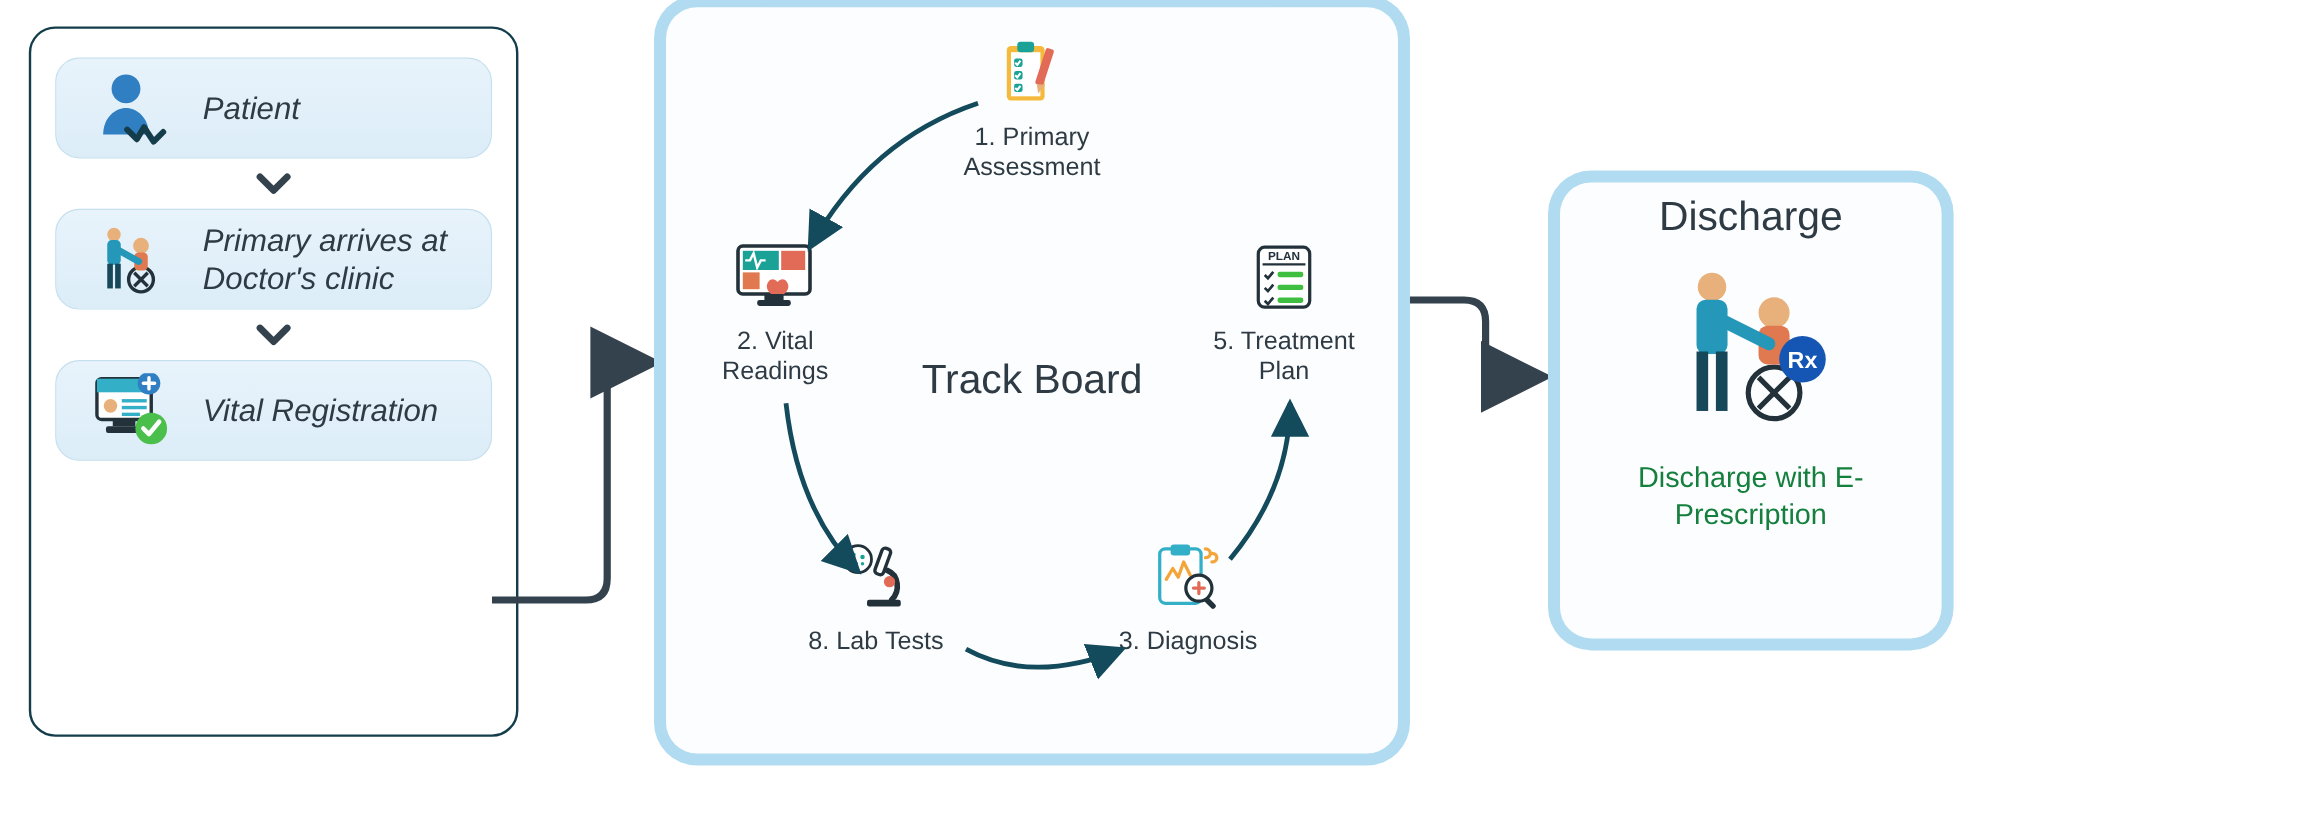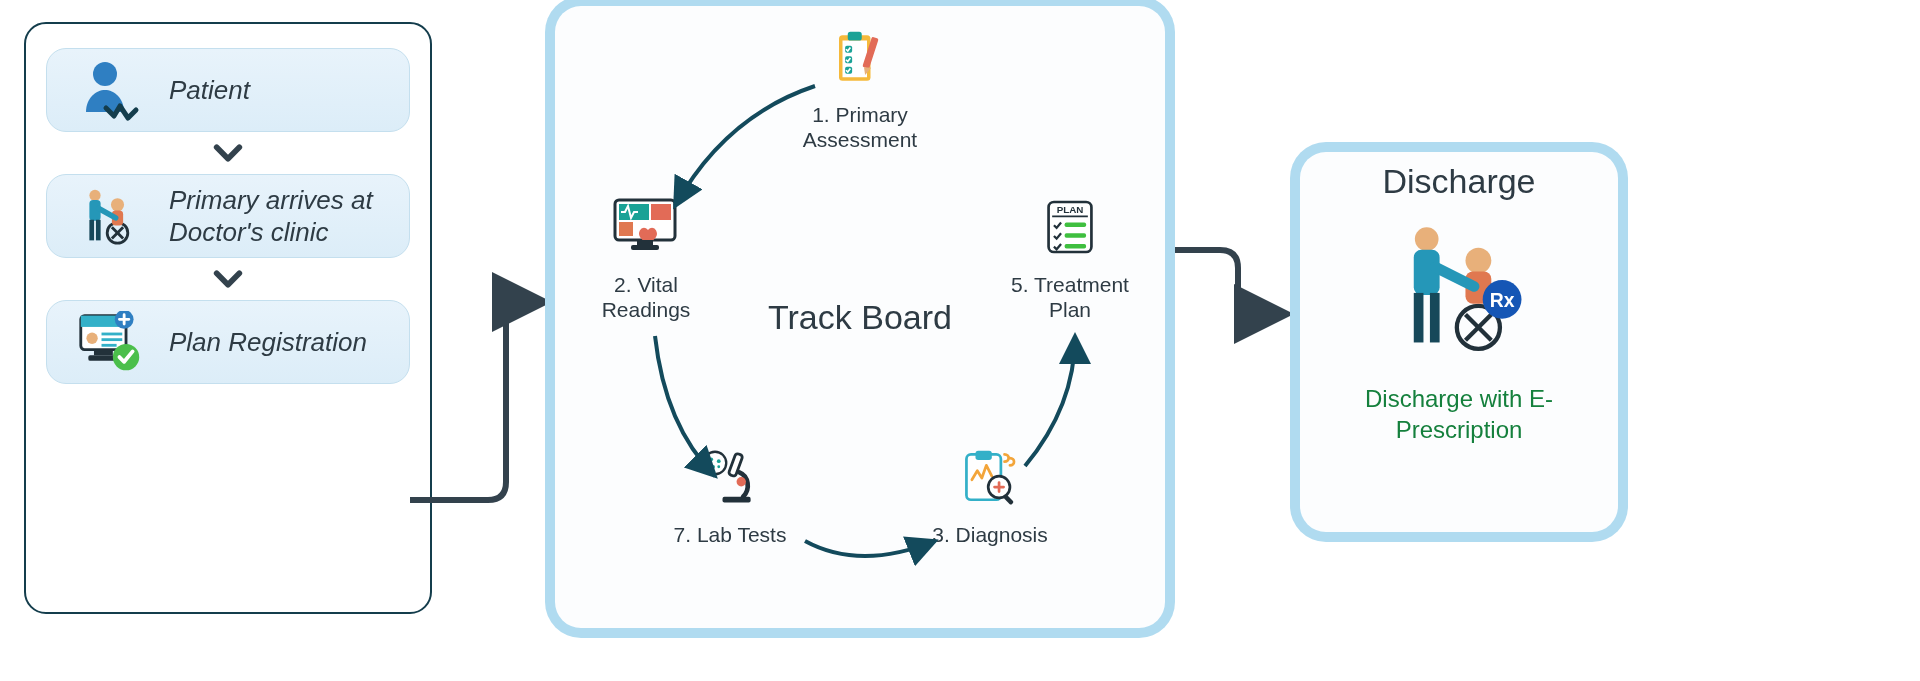--- a/index.html
+++ b/index.html
@@ -22,21 +22,21 @@
 .panel-mid {
   position:absolute; left:555px; top:6px; width:610px; height:622px;
   background:#fcfdfe; border-radius:26px; box-shadow:0 0 0 10px #b0dbf0;
   padding:24px;
 }
 .mid-title {
   position:absolute; left:50%; top:50%; transform:translate(-50%,-50%);
   font-size:34px; color:#2e3b44; white-space:nowrap;
 }
 .node { position:absolute; width:150px; text-align:center; color:#2e3b44; font-size:21px; line-height:1.2; }
-.node .ic { height:70px; display:flex; justify-content:center; margin-bottom:6px; }
+.node .ic { height:70px; display:flex; align-items:center; justify-content:center; margin-bottom:6px; }
 
 .panel-right {
   position:absolute; left:1300px; top:128px; width:318px; height:380px;
   background:#fcfdfe; border-radius:26px; box-shadow:0 0 0 10px #b0dbf0;
   display:flex; flex-direction:column; align-items:center; padding:10px 22px;margin-top:24px;
 }
 .disch-title { font-size:34px; color:#2e3b44; margin-bottom:18px; }
 .disch-ic { height:150px; display:flex; align-items:center; justify-content:flex-start; }
 .disch-sub { font-size:24px; color:#15803d; text-align:center; line-height:1.3; margin-top:14px; }
 </style>
@@ -96,21 +96,21 @@
         <rect x="26" y="28" width="22" height="3" fill="#33b0c8"></rect>
         <rect x="26" y="34" width="16" height="3" fill="#33b0c8"></rect>
         <rect x="18" y="40" width="20" height="6" fill="#22313a"></rect>
         <rect x="12" y="46" width="32" height="6" rx="2" fill="#22313a"></rect>
         <circle cx="50" cy="8" r="10" fill="#2f7fc2"></circle>
         <path d="M50 3v10M45 8h10" stroke="#fff" stroke-width="3" stroke-linecap="round"></path>
         <circle cx="52" cy="48" r="14" fill="#4bbf4b"></circle>
         <path d="M45 48l5 5 9-11" fill="none" stroke="#fff" stroke-width="4" stroke-linecap="round" stroke-linejoin="round"></path>
       </svg>
     </div>
-    <div class="card-label">Plan Registration</div>
+    <div class="card-label">Vital Registration</div>
   </div>
 
 </div>
 
 <svg width="1920" height="681" style="position:absolute;left:0;top:0;pointer-events:none">
   <defs>
     <marker id="ah" markerWidth="12" markerHeight="12" refX="8" refY="5" orient="auto">
       <path d="M0 0L10 5L0 10z" fill="#33424d"></path>
     </marker>
     <marker id="ah2" markerWidth="10" markerHeight="10" refX="7" refY="4" orient="auto">
@@ -173,21 +173,21 @@
             <circle cx="20" cy="14" r="2"></circle>
             <circle cx="14" cy="20" r="2"></circle>
             <circle cx="20" cy="20" r="1.5"></circle>
           </g>
         <rect x="34" y="6" width="8" height="24" rx="3" fill="#fff" stroke="#22313a" stroke-width="3" transform="rotate(20 38 18)"></rect>
         <path d="M42 26c10 4 12 18 4 26" fill="none" stroke="#22313a" stroke-width="5" stroke-linecap="round"></path>
         <rect x="24" y="52" width="30" height="6" rx="2" fill="#22313a"></rect>
         <circle cx="44" cy="36" r="5" fill="#e26b57"></circle>
       </svg>
     </div>
-    <div>7. Lab Tests</div>
+    <div>8. Lab Tests</div>
   </div>
 
   <div class="node" style="left:360px; top:440px">
     <div class="ic">
       <svg viewBox="0 0 64 64" width="58" height="64">
         <rect x="6" y="6" width="38" height="50" rx="5" fill="#fff" stroke="#33b0c8" stroke-width="3"></rect>
         <rect x="16" y="2" width="18" height="10" rx="3" fill="#33b0c8"></rect>
         <path d="M12 34l6-10 5 8 5-14 6 12" fill="none" stroke="#f3a53a" stroke-width="3" stroke-linecap="round" stroke-linejoin="round"></path>
         <circle cx="42" cy="42" r="12" fill="#fff" stroke="#22313a" stroke-width="3"></circle>
         <rect x="50" y="50" width="12" height="5" rx="2" fill="#22313a" transform="rotate(45 50 50)"></rect>

